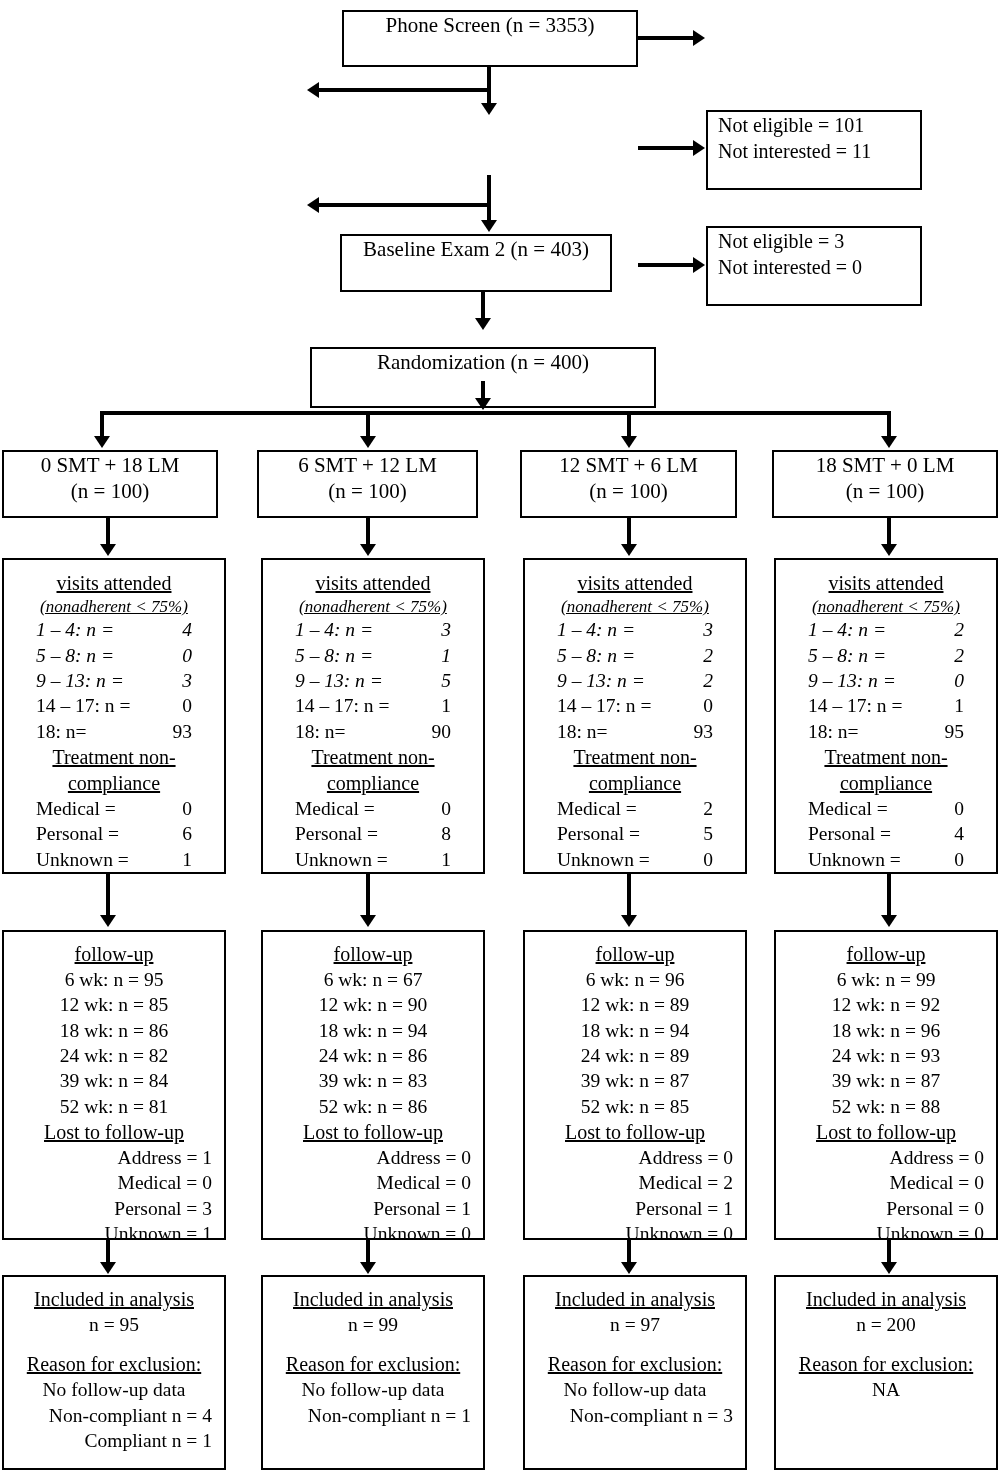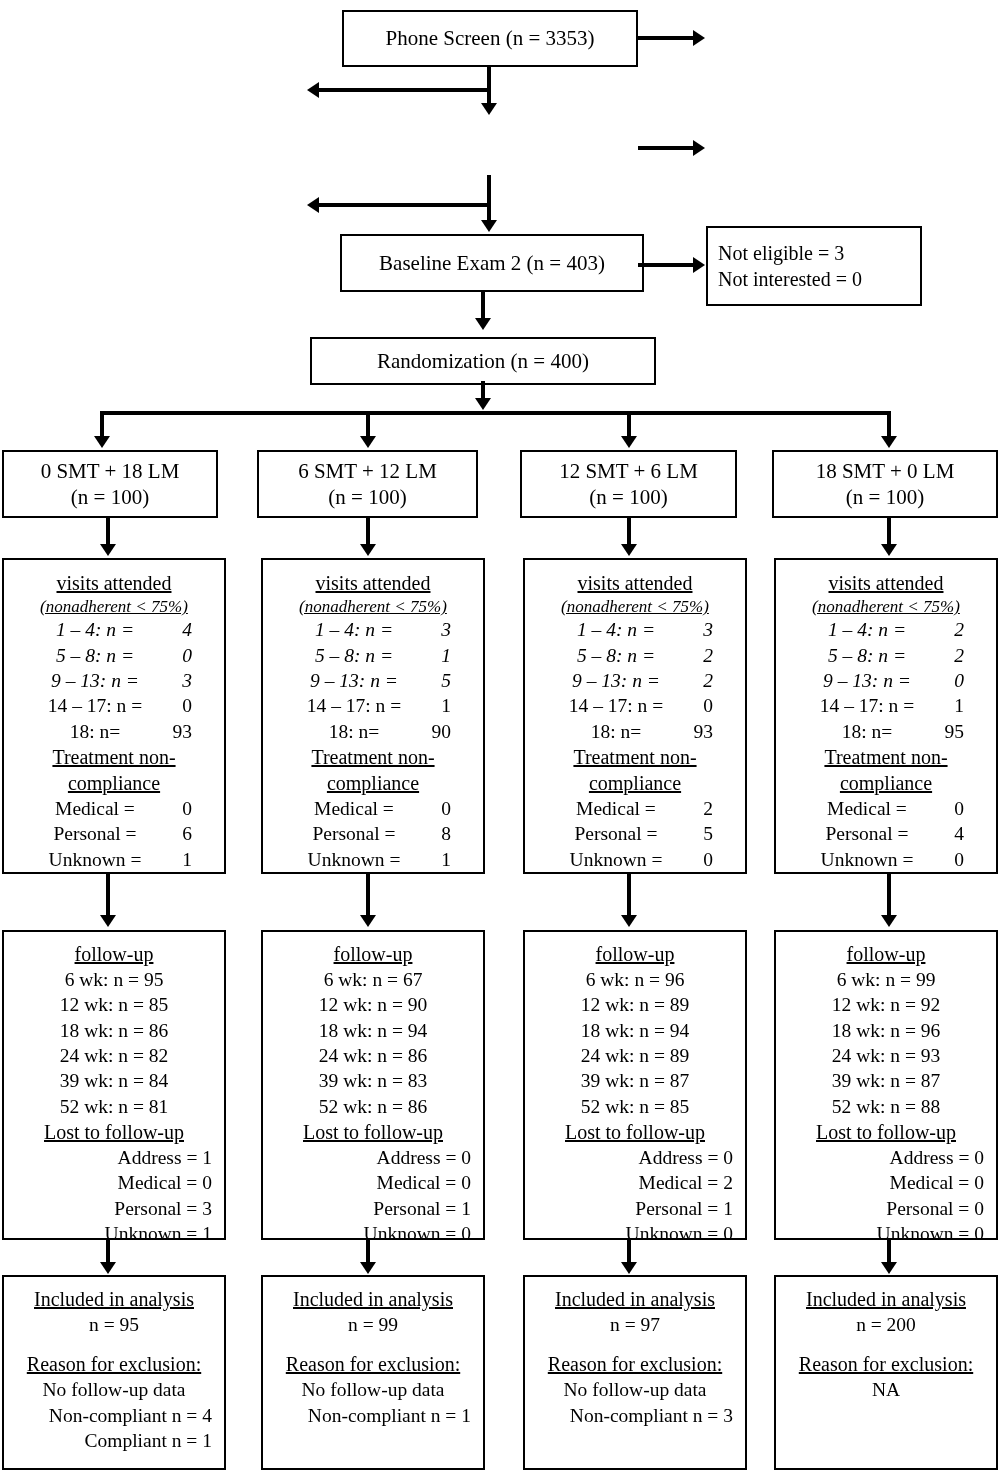--- a/index.html
+++ b/index.html
@@ -11,35 +11,34 @@
     color:#000;
     overflow:hidden;
   }
   .box{
     position:absolute;
     border:2.5px solid #000;
     box-sizing:border-box;
     background:#fff;
     display:flex;
     flex-direction:column;
-    justify-content:center;
   }
   .box.topalign{justify-content:flex-start;}
   .ctr{text-align:center;}
   .lft{text-align:left;}
   .ttl{font-size:21px;line-height:1.25;}
   .ln{font-size:20px;line-height:1.30;white-space:nowrap;}
   .hdr{font-size:20px;line-height:1.3;text-decoration:underline;text-align:center;}
   .hdr-i{font-size:17px;line-height:1.25;font-style:italic;text-decoration:underline;text-align:center;}
   .pad{padding:0 10px;}
 
   
   .rows{display:flex;flex-direction:column;}
   .r{display:flex;justify-content:center;font-size:19.5px;line-height:1.30;white-space:nowrap;}
-  .r .lbl{text-align:center;}
+  .r .lbl{text-align:left;}
   .r .val{text-align:right;}
   .it{font-style:italic;}
 
   .rt{text-align:right;padding-right:12px;font-size:19.5px;line-height:1.30;white-space:nowrap;}
   .cl{text-align:center;font-size:19.5px;line-height:1.30;white-space:nowrap;}
 
   
   .v{position:absolute;background:#000;width:4px;}
   .h{position:absolute;background:#000;height:4px;}
   .ad{position:absolute;width:0;height:0;border-left:8px solid transparent;border-right:8px solid transparent;border-top:12px solid #000;}
@@ -50,31 +49,35 @@
 </head>
 <body>
 
 <div id="root">
 
   <div class="box" style="left:342px;top:10px;width:296px;height:57px;">
     <div class="ttl ctr pad">Phone Screen (n = 3353)</div>
   </div>
 
 
-  <div class="box" style="left:340px;top:234px;width:304px;height:58px;">
+  <div class="box" style="left:340px;top:234px;width:272px;height:58px;">
     <div class="ttl ctr pad">Baseline Exam 2 (n = 403)</div>
   </div>
 
-  <div class="box" style="left:310px;top:337px;width:346px;height:48px;">
+  <div class="box" style="left:310px;top:347px;width:346px;height:61px;">
     <div class="ttl ctr pad">Randomization (n = 400)</div>
   </div>
 
 
 
 
+  <div class="box" style="left:706px;top:110px;width:216px;height:80px;">
+    <div class="ln lft pad">Not eligible = 101</div>
+    <div class="ln lft pad">Not interested = 11</div>
+  </div>
 
   <div class="box" style="left:706px;top:226px;width:216px;height:80px;">
     <div class="ln lft pad">Not eligible = 3</div>
     <div class="ln lft pad">Not interested = 0</div>
   </div>
 
   <div class="box" style="left:2px;top:450px;width:216px;height:68px;">
     <div class="ttl ctr">0 SMT  + 18 LM</div>
     <div class="ttl ctr">(n = 100)</div>
   </div>

